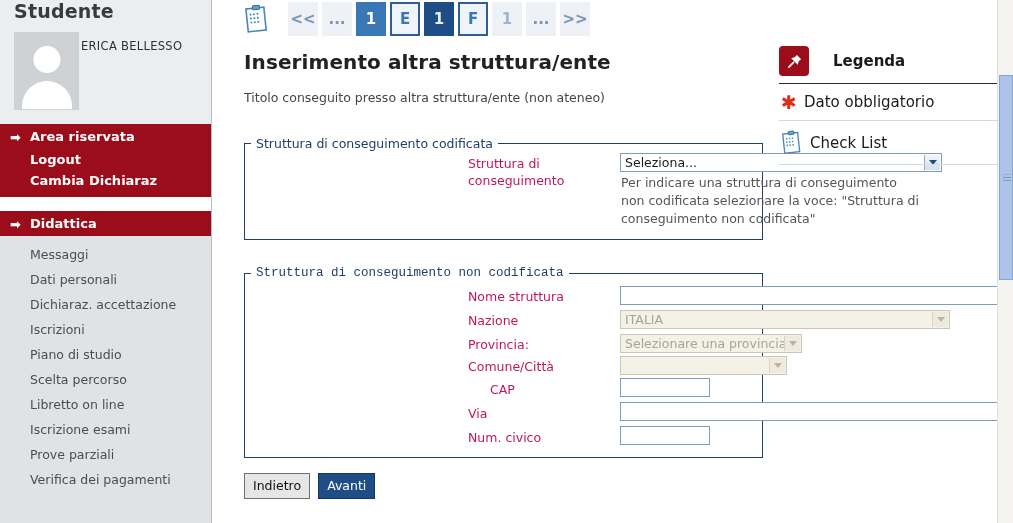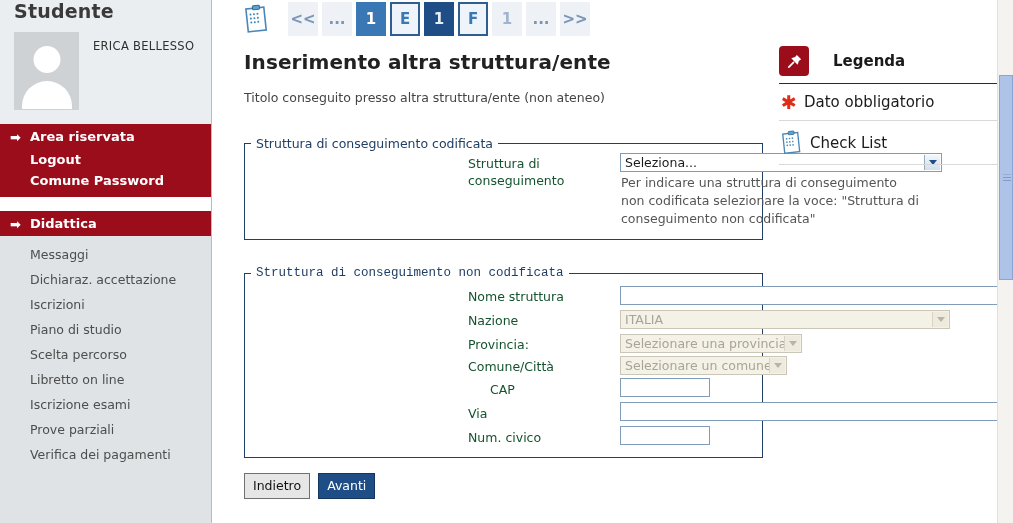--- a/index.html
+++ b/index.html
@@ -34,21 +34,21 @@
   }
   .avatar .head {
     position:absolute; left:50%; top:13px; transform:translateX(-50%);
     width:27px; height:27px; border-radius:50%; background:#ffffff;
   }
   .avatar .body {
     position:absolute; left:50%; bottom:-16px; transform:translateX(-50%);
     width:50px; height:44px; border-radius:25px 25px 0 0; background:#ffffff;
   }
   .student-name {
-    font-size: 11.5px; color:#2f2f2f; padding: 7px 0 0 14px; letter-spacing:.3px;
+    font-size: 11.5px; color:#2f2f2f; padding: 7px 0 0 2px; letter-spacing:.3px;
   }
 
   .menu-header {
     background:#9c0d1c; color:#ffffff;
     font-size: 13px; font-weight: 700;
     padding: 5px 0 5px 30px; position:relative;
   }
   .menu-header .arrow {
     position:absolute; left:10px; top:50%; transform:translateY(-50%);
     color:#fff; font-size:13px; line-height:1;
@@ -97,21 +97,21 @@
     border: 1px solid #1f3f66;
     margin:0; padding:0;
     background: transparent;
   }
   fieldset.box > legend {
     font-size: 12.5px; color:#1f3f66;
     padding: 0 5px; margin-left: 6px;
   }
   #fs1 { left: 32px; top: 136px; width: 519px; height: 104px; }
   #fs2 { left: 32px; top: 266px; width: 519px; height: 192px; font-family: Liberation Mono, monospace; }
-  .flabel { font-size:12.5px; color:#14532d; }
+  .flabel { font-size:12.5px; color:#be185d; }
 
   .sel {
     font-size:12.5px; color:#1a1a1a;
     background:#ffffff; border:1px solid #7f9db9;
     height: 19px; display:flex; align-items:center;
     padding-left: 4px; position:relative;
   }
   .sel .arrowbtn {
     position:absolute; right:1px; top:1px; bottom:1px; width:16px;
     background: linear-gradient(#f2f7fc,#cfe0f0);
@@ -196,32 +196,33 @@
         <div class="student-name">ERICA BELLESSO</div>
       </div>
     </div>
 
     <div class="menu-block-red">
       <div class="menu-header">
         <span class="arrow">➡</span>
         <span>Area riservata</span>
       </div>
       <div class="menu-link">Logout</div>
-      <div class="menu-link">Comune Password</div>
+      <div class="menu-link">Cambia Dichiaraz</div>
     </div>
 
     <div class="gap-white"></div>
 
     <div class="menu-header">
       <span class="arrow">➡</span>
       <span>Didattica</span>
     </div>
 
     <div class="menu-list">
       <div class="menu-link">Messaggi</div>
+      <div class="menu-link">Dati personali</div>
       <div class="menu-link">Dichiaraz. accettazione</div>
       <div class="menu-link">Iscrizioni</div>
       <div class="menu-link">Piano di studio</div>
       <div class="menu-link">Scelta percorso</div>
       <div class="menu-link">Libretto on line</div>
       <div class="menu-link">Iscrizione esami</div>
       <div class="menu-link">Prove parziali</div>
       <div class="menu-link">Verifica dei pagamenti</div>
     </div>
   </div>
@@ -290,21 +291,20 @@
     <div class="flabel" style="position:absolute; left:256px; top:337px;">Provincia:</div>
     <div class="sel disabled" style="position:absolute; left:408px; top:334px; width:182px;">
       <span>Selezionare una provincia</span>
       <span class="arrowbtn">
           <span class="caret"></span>
         </span>
     </div>
 
     <div class="flabel" style="position:absolute; left:256px; top:359px;">Comune/Città</div>
     <div class="sel disabled" style="position:absolute; left:408px; top:356px; width:167px;">
-      <span>Selezionare un comune</span>
       <span class="arrowbtn">
           <span class="caret"></span>
         </span>
     </div>
 
     <div class="flabel" style="position:absolute; left:256px; top:382px;margin-left:22px;">CAP</div>
     <input class="txt" style="position: absolute; left: 408px; top: 378px; width: 90px;" value="">
 
     <div class="flabel" style="position:absolute; left:256px; top:406px;">Via</div>
     <input class="txt" style="position: absolute; left: 408px; top: 402px; width: 508px;" value="">

